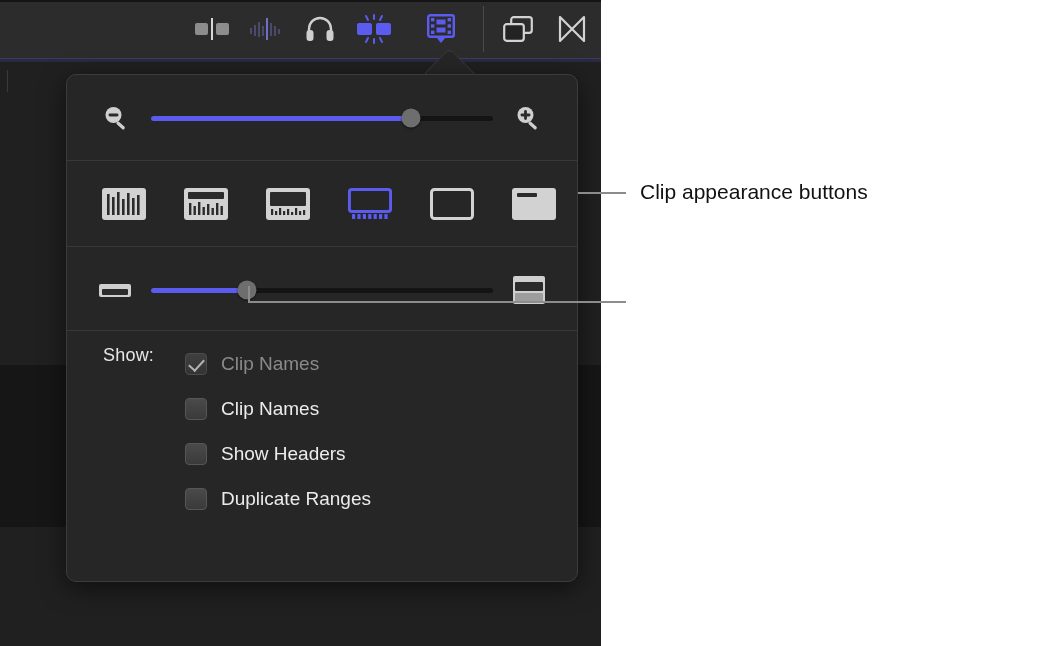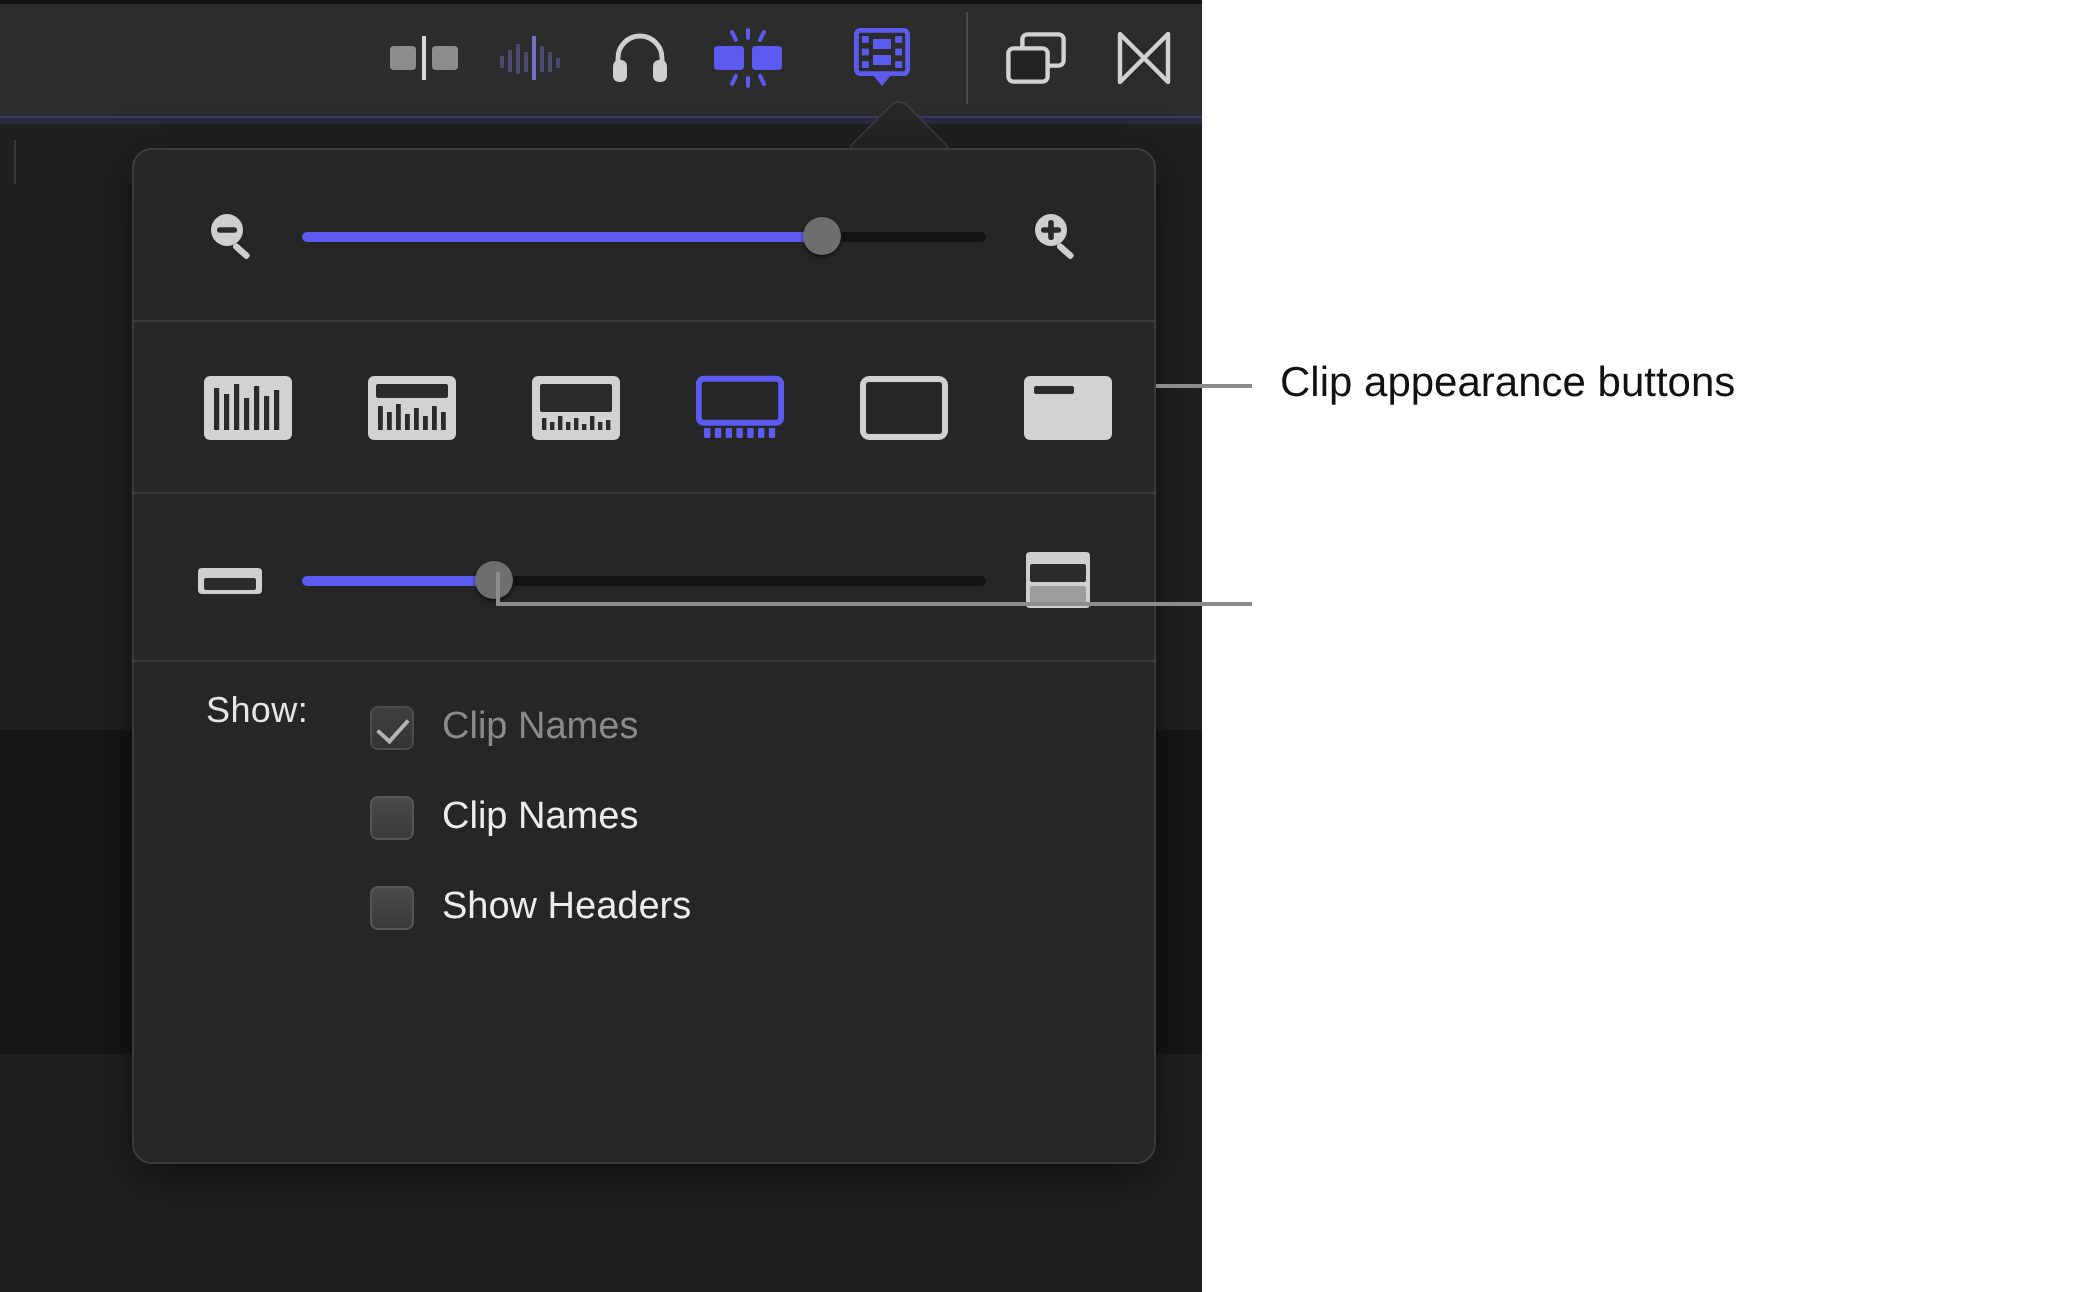--- a/index.html
+++ b/index.html
@@ -366,20 +366,24 @@
           <div class="show-item">
             <span class="cbox"></span>
             <span class="show-text">Clip Names</span>
           </div>
 
           <div class="show-item">
             <span class="cbox"></span>
             <span class="show-text">Show Headers</span>
           </div>
 
+          <div class="show-item">
+            <span class="cbox"></span>
+            <span class="show-text">Duplicate Ranges</span>
+          </div>
         </div>
       </div>
 
     </div>
   </div>
 
   <div class="lead lead-h" style="left:578px; top:192px; width:48px;"></div>
   <div class="callout-label" style="left:640px; top:180px;">Clip appearance buttons</div>
 
   <div class="lead lead-v" style="left:248px; top:286px; height:17px;"></div>

